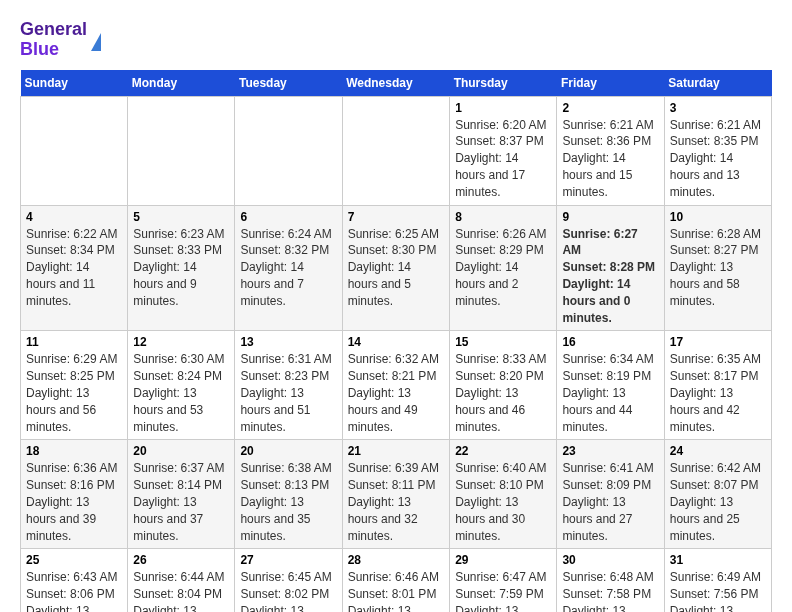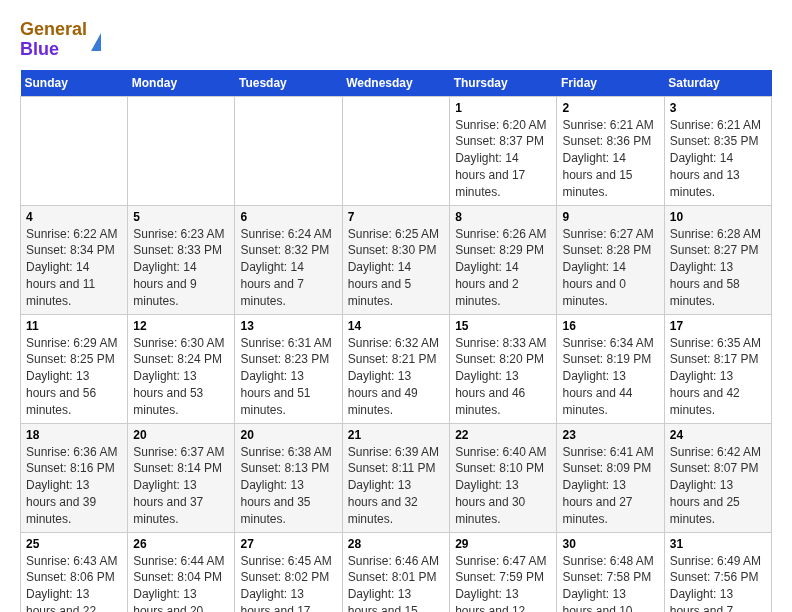--- a/index.html
+++ b/index.html
@@ -21,21 +21,21 @@
       align-items: center;
     }
     .logo-text {
       display: flex;
       flex-direction: column;
       line-height: 1.1;
     }
     .logo-general {
       font-size: 18px;
       font-weight: bold;
-      color: #a16207;
+      color: #4c1d95;
     }
     .logo-blue {
       font-size: 18px;
       font-weight: bold;
       color: #6d28d9;
     }
     .logo-triangle {
       width: 0;
       height: 0;
       border-left: 10px solid transparent;
@@ -185,21 +185,21 @@
 Daylight: 14 hours and 5 minutes.</div>
         </td>
         <td>
           <span class="day-number">8</span>
           <div class="day-info" style="white-space: pre-line;">Sunrise: 6:26 AM
 Sunset: 8:29 PM
 Daylight: 14 hours and 2 minutes.</div>
         </td>
         <td>
           <span class="day-number">9</span>
-          <div class="day-info" style="white-space: pre-line;">Sunrise: 6:27 AM
+          <div class="day-info" style="white-space: pre-line; font-weight: bold;">Sunrise: 6:27 AM
 Sunset: 8:28 PM
 Daylight: 14 hours and 0 minutes.</div>
         </td>
         <td>
           <span class="day-number">10</span>
           <div class="day-info" style="white-space: pre-line;">Sunrise: 6:28 AM
 Sunset: 8:27 PM
 Daylight: 13 hours and 58 minutes.</div>
         </td>
       </tr>

